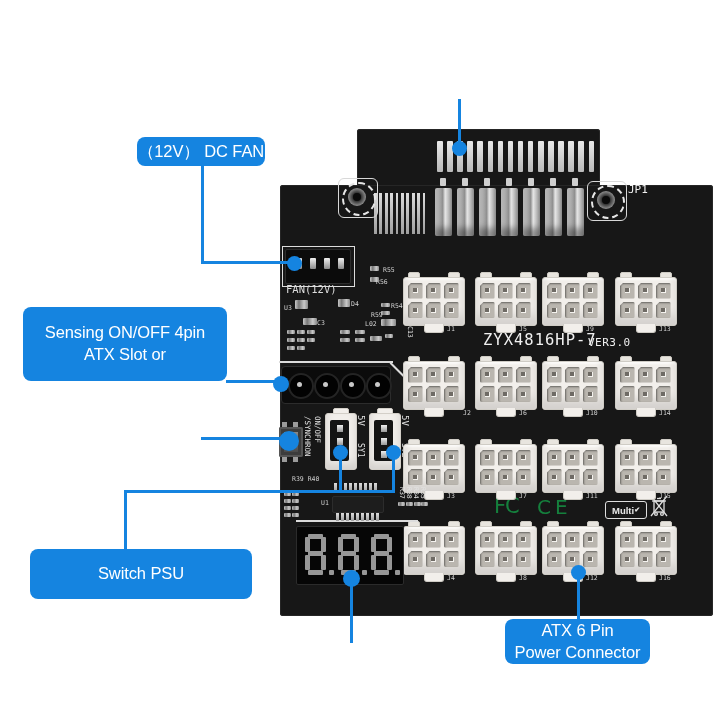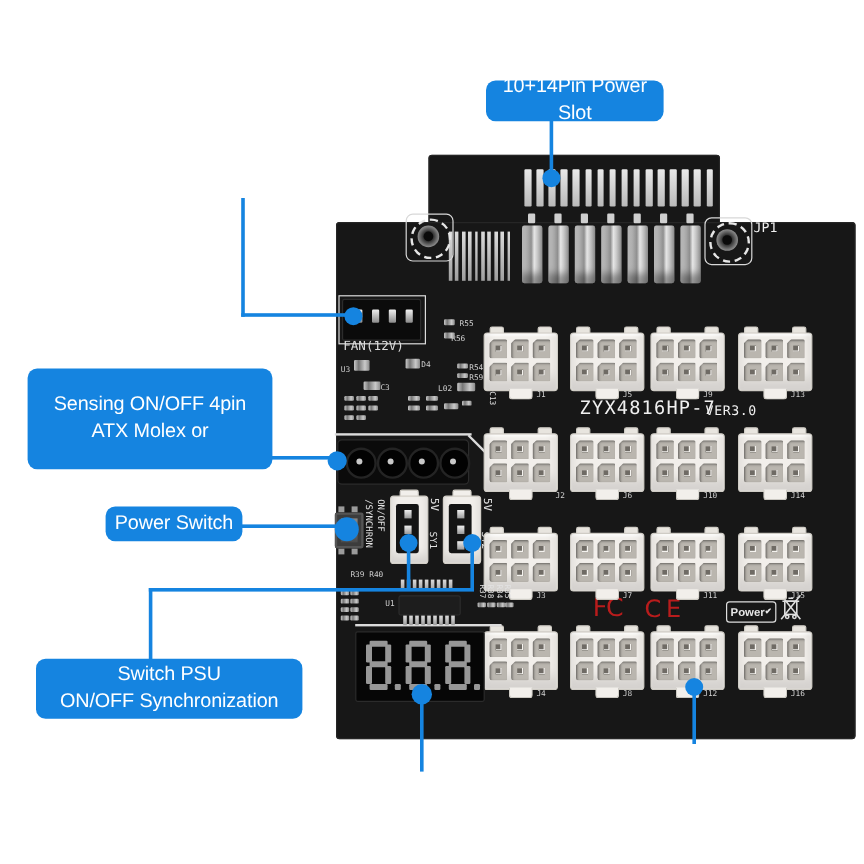--- a/index.html
+++ b/index.html
@@ -35,32 +35,32 @@
   .atxnub{position:absolute;background:#e8e5df;border:1px solid #cfccc5;border-radius:2px 2px 0 0;}
   .atxhole{position:absolute;background:#bab6af;border-radius:2px;clip-path:polygon(4px 0,100% 0,100% 100%,0 100%,0 4px);box-shadow:inset 1px 1px 2px rgba(0,0,0,.45);}
   .atxpin{position:absolute;background:#6f6b65;box-shadow:inset -1px -1px 0 #f4f2ee;}
   .atxlatch{position:absolute;background:var(--conn);border:1px solid #cfccc5;border-top:none;border-radius:0 0 3px 3px;}
   .jlabel{position:absolute;color:#cfcfcf;font:6.5px "DejaVu Sans Mono",monospace;}
   .silkref{position:absolute;color:#cfcfcf;font:6.5px "DejaVu Sans Mono",monospace;white-space:nowrap;}
   .comp{position:absolute;background:linear-gradient(90deg,#c9c9c9,#777 30%,#c9c9c9 70%,#8a8a8a);border-radius:1px;}
   .ledmod{position:absolute;background:#060606;border:1px solid #2b2b2b;border-radius:2px;}
   .seg{position:absolute;background:#979797;border-radius:1px;}
   .mono{font-family:"DejaVu Sans Mono",monospace;color:#f0f0f0;position:absolute;white-space:nowrap;}
-  .cert{position:absolute;color:#b91c1c;white-space:nowrap;font-family:"DejaVu Sans",sans-serif;}
+  .cert{position:absolute;color:#15803d;white-space:nowrap;font-family:"DejaVu Sans",sans-serif;}
   .rohs{position:absolute;border:1.5px solid #dedede;border-radius:3px;color:#e6e6e6;
         font:bold 9.5px "Liberation Sans",sans-serif;display:flex;align-items:center;justify-content:center;}
   
   .callout{position:absolute;background:var(--accent);color:#fff;border-radius:8px;z-index:6;
            display:flex;flex-direction:column;align-items:center;justify-content:center;
            text-align:center;font-size:16.5px;font-weight:500;line-height:1.32;letter-spacing:-.1px;}
   .cline{position:absolute;background:var(--accent);z-index:5;}
   .cdot{position:absolute;background:var(--accent);border-radius:50%;z-index:5;}
   #c-slot  {left:405px;top:67px;width:148px;height:34px;}
   #c-fan   {left:137px;top:137px;width:128px;height:29px;}
-  #c-sense {left:23px;top:307px;width:204px;height:84px;}
+  #c-sense {left:23px;top:307px;width:204px;height:74px;}
   #c-switch{left:88px;top:422px;width:114px;height:29px;}
   #c-multi {left:30px;top:549px;width:222px;height:50px;}
   #c-led   {left:262px;top:642px;width:170px;height:29px;}
   #c-atx   {left:505px;top:619px;width:145px;height:45px;}
 </style>
 </head>
 <body>
 
 <div id="canvas">
 
@@ -72,21 +72,21 @@
   <div class="mono" style="left:628px;top:183px;font-size:11px;">JP1</div>
   <div class="mono" style="left:286px;top:283px;font-size:10.5px;color:#dcdcdc;">FAN(12V)</div>
   <div class="abs" style="left:303px;top:416px;display:flex;gap:1px;">
     <span class="vtext" style="position:static;font-size:7.5px;">/SYNCHRON</span>
     <span class="vtext" style="position:static;font-size:7.5px;">ON/OFF</span>
   </div>
 
   <div class="cert" style="left:494px;top:494px;font-size:21px;letter-spacing:-1px;">FC</div>
   <div class="cert" style="left:537px;top:495px;font-size:20px;letter-spacing:4px;">CE</div>
   <div class="rohs" style="left:605px;top:501px;width:40px;height:16px;">
-    <span>Power</span>
+    <span>Multi</span>
       <span style="font-size:7px;">✔</span>
   </div>
   <svg class="abs" style="left:649px;top:494px;" width="20" height="24" viewBox="0 0 20 24">
     <g stroke="#dedede" stroke-width="1.3" fill="none">
       <rect x="5" y="7" width="10" height="11"></rect>
       <line x1="3" y1="7" x2="17" y2="7"></line>
       <line x1="8" y1="4.5" x2="12" y2="4.5"></line>
       <circle cx="7" cy="20" r="1.4"></circle>
         <circle cx="13" cy="20" r="1.4"></circle>
       <line x1="2" y1="2" x2="18" y2="22"></line>
@@ -475,21 +475,21 @@
     <div class="seg" style="left: 371px; top: 537px; width: 5px; height: 15px;"></div>
     <div class="seg" style="left: 387px; top: 537px; width: 5px; height: 15px;"></div>
     <div class="seg" style="left: 374px; top: 551px; width: 15px; height: 5px;"></div>
     <div class="seg" style="left: 371px; top: 555px; width: 5px; height: 15px;"></div>
     <div class="seg" style="left: 387px; top: 555px; width: 5px; height: 15px;"></div>
     <div class="seg" style="left: 374px; top: 570px; width: 15px; height: 5px;"></div>
     <div class="seg" style="left: 395px; top: 570px; width: 5px; height: 5px;"></div>
     <div class="silkref" style="left: 383px; top: 266px; font-size: 6.5px;">R55</div>
     <div class="silkref" style="left: 376px; top: 278px; font-size: 6.5px;">R56</div>
     <div class="silkref" style="left: 391px; top: 302px; font-size: 6.5px;">R54</div>
-    <div class="silkref" style="left: 391px; top: 311px; font-size: 6.5px;">R59</div>
+    <div class="silkref" style="left: 371px; top: 311px; font-size: 6.5px;">R59</div>
     <div class="silkref" style="left: 284px; top: 304px; font-size: 6.5px;">U3</div>
     <div class="silkref" style="left: 351px; top: 300px; font-size: 6.5px;">D4</div>
     <div class="silkref" style="left: 317px; top: 319px; font-size: 6.5px;">C3</div>
     <div class="silkref" style="left: 365px; top: 320px; font-size: 6.5px;">L02</div>
     <div class="vtext" style="left: 406px; top: 326px; font-size: 6.5px;">C13</div>
     <div class="silkref" style="left: 292px; top: 475px; font-size: 6.5px;">R39 R40</div>
     <div class="silkref" style="left: 321px; top: 499px; font-size: 6.5px;">U1</div>
     <div class="vtext" style="left: 398px; top: 487px; font-size: 6.5px;">R37</div>
     <div class="vtext" style="left: 405px; top: 487px; font-size: 6.5px;">R38</div>
     <div class="vtext" style="left: 412px; top: 487px; font-size: 6.5px;">R34</div>
@@ -561,27 +561,27 @@
 
   <div class="cdot" style="left:451.5px;top:140.5px;width:15px;height:15px;"></div>
   <div class="cdot" style="left:286.5px;top:255.5px;width:15px;height:15px;"></div>
   <div class="cdot" style="left:273px;top:376px;width:16px;height:16px;"></div>
   <div class="cdot" style="left:279px;top:431px;width:20px;height:20px;"></div>
   <div class="cdot" style="left:332.5px;top:444.5px;width:15px;height:15px;"></div>
   <div class="cdot" style="left:385.5px;top:444.5px;width:15px;height:15px;"></div>
   <div class="cdot" style="left:342.5px;top:569.5px;width:17px;height:17px;"></div>
   <div class="cdot" style="left:570.5px;top:564.5px;width:15px;height:15px;"></div>
 
-  <div class="callout" id="c-slot">
-    <span>10+14Pin Power Slot</span>
+  <div class="callout" id="c-fan">
+    <span>（12V） DC FAN</span>
   </div>
   <div class="callout" id="c-sense">
     <span>Sensing ON/OFF 4pin</span>
-    <span>ATX Molex or</span>
-  </div>
-  <div class="callout" id="c-switch">
-    <span>Power Switch</span>
+    <span>ATX Slot or</span>
   </div>
   <div class="callout" id="c-multi">
     <span>Switch PSU</span>
-    <span>ON/OFF Synchronization</span>
+  </div>
+  <div class="callout" id="c-atx">
+    <span>ATX 6 Pin</span>
+    <span>Power Connector</span>
   </div>
 </div>
 
 </body></html>

